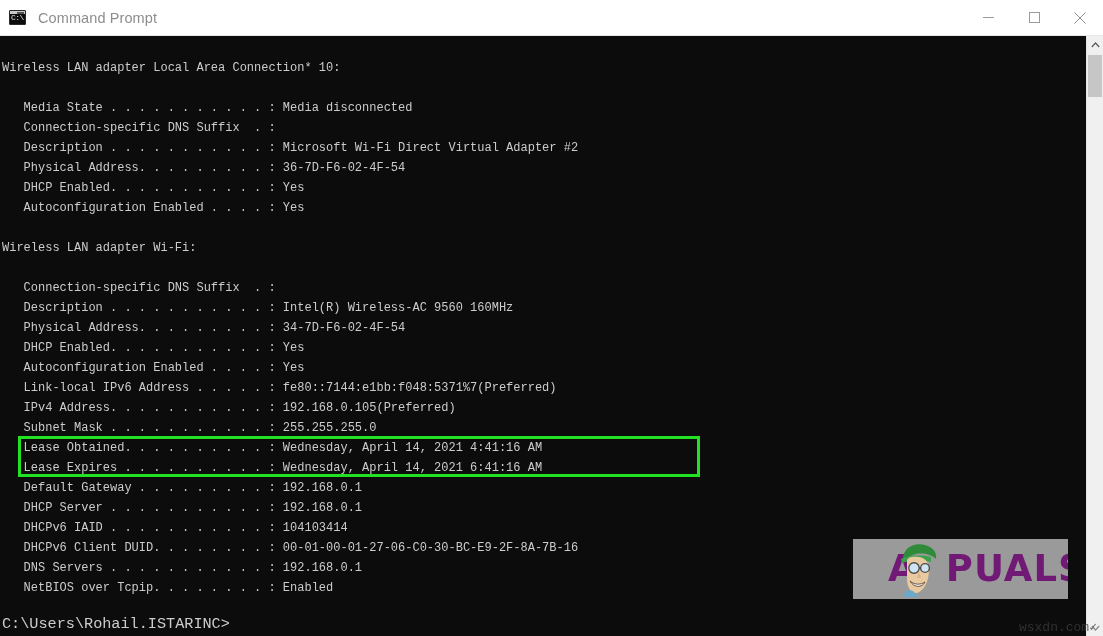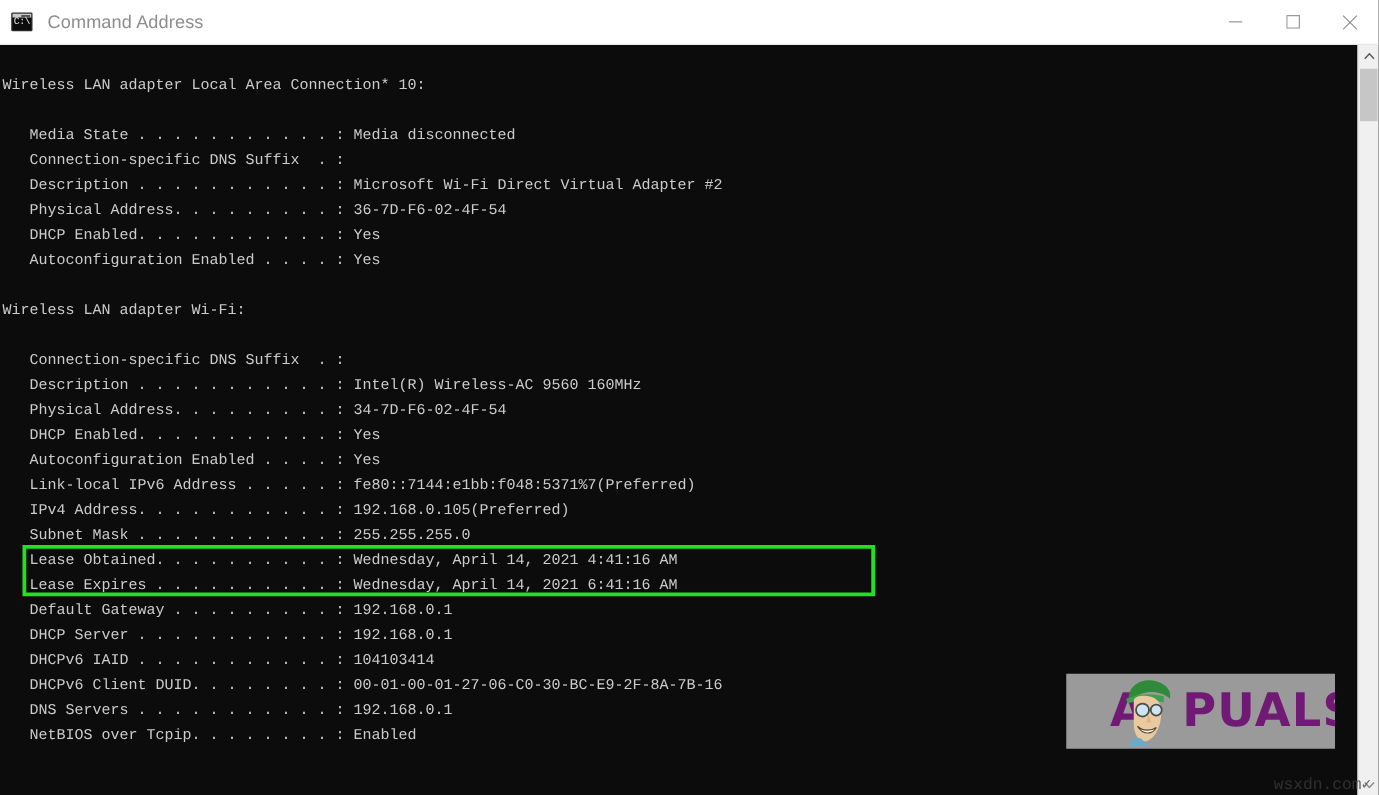--- a/index.html
+++ b/index.html
@@ -221,21 +221,21 @@
 <div class="window">
 
   <div class="titlebar">
     <div class="titlebar-left">
       <div class="app-icon">
         <div class="icon-titlebar">
           <div class="icon-dots"></div>
         </div>
         <div class="icon-text">C:\</div>
       </div>
-      <div class="window-title">Command Address</div>
+      <div class="window-title">Command Prompt</div>
     </div>
     <div class="titlebar-buttons">
       <div class="winbtn">
         <svg width="11" height="11" viewBox="0 0 11 11" aria-hidden="true">
           <line x1="0" y1="5.5" x2="11" y2="5.5" stroke="#9b9b9b" stroke-width="1"></line>
         </svg>
       </div>
       <div class="winbtn">
         <svg width="11" height="11" viewBox="0 0 11 11" aria-hidden="true">
           <rect x="0.5" y="0.5" width="10" height="10" fill="none" stroke="#9b9b9b" stroke-width="1"></rect>
@@ -271,20 +271,21 @@
    IPv4 Address. . . . . . . . . . . : 192.168.0.105(Preferred)
    Subnet Mask . . . . . . . . . . . : 255.255.255.0
    Lease Obtained. . . . . . . . . . : Wednesday, April 14, 2021 4:41:16 AM
    Lease Expires . . . . . . . . . . : Wednesday, April 14, 2021 6:41:16 AM
    Default Gateway . . . . . . . . . : 192.168.0.1
    DHCP Server . . . . . . . . . . . : 192.168.0.1
    DHCPv6 IAID . . . . . . . . . . . : 104103414
    DHCPv6 Client DUID. . . . . . . . : 00-01-00-01-27-06-C0-30-BC-E9-2F-8A-7B-16
    DNS Servers . . . . . . . . . . . : 192.168.0.1
    NetBIOS over Tcpip. . . . . . . . : Enabled</pre>
+    <pre class="prompt-line">C:\Users\Rohail.ISTARINC&gt;</pre>
     <div class="highlight-box"></div>
   </div>
 
   <div class="scrollbar">
     <div class="sb-arrow sb-arrow-up">
       <svg width="9" height="6" viewBox="0 0 9 6" aria-hidden="true">
         <polyline points="0.8,5 4.5,1 8.2,5" fill="none" stroke="#5a5a5a" stroke-width="1.2"></polyline>
       </svg>
     </div>
     <div class="sb-thumb"></div>

